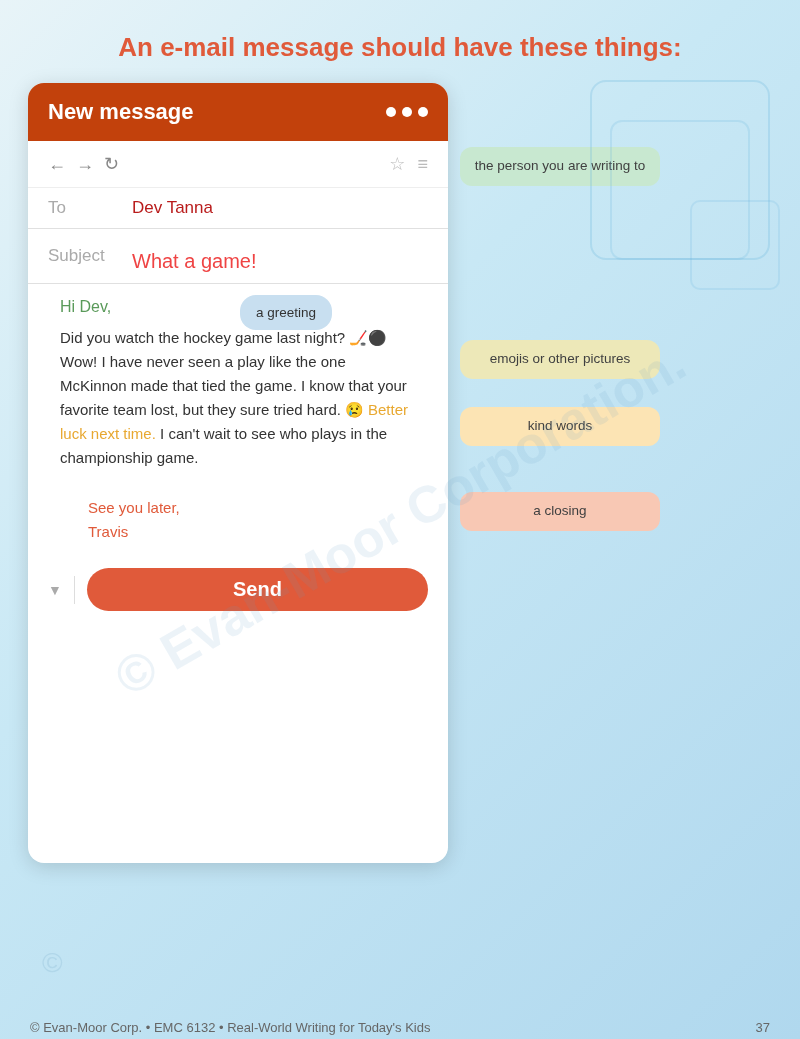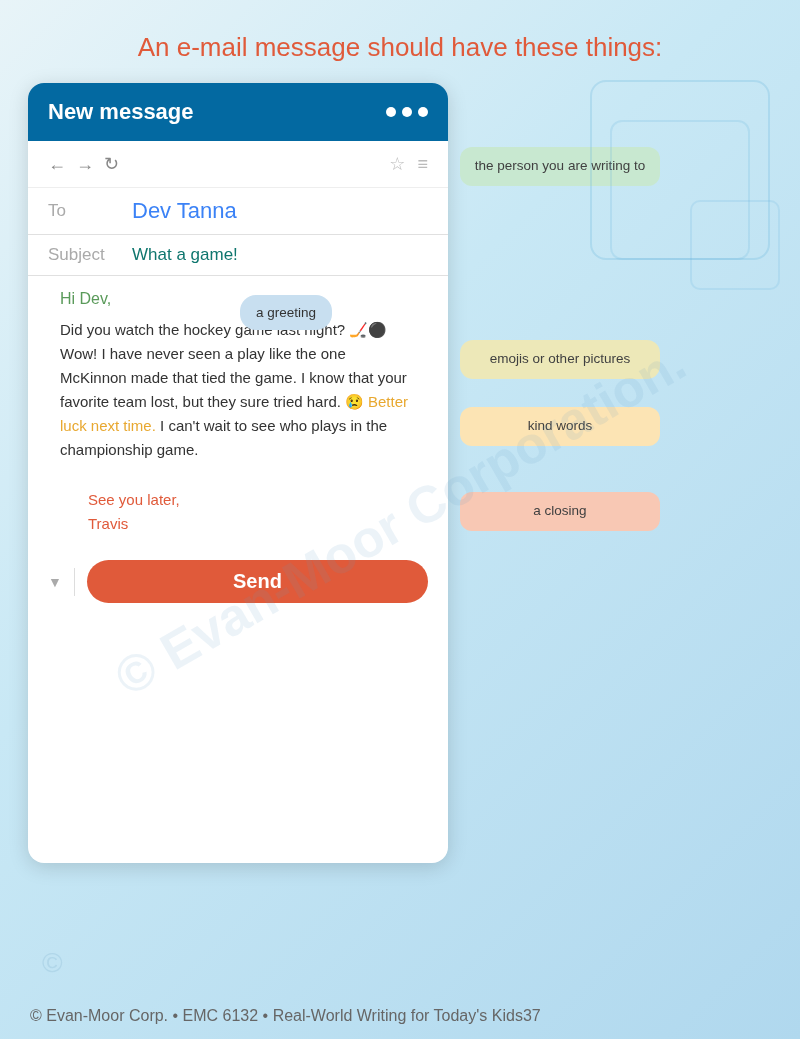--- a/index.html
+++ b/index.html
@@ -9,40 +9,40 @@
       background: linear-gradient(135deg, #e8f4f8 0%, #c8e8f5 40%, #b0d8ee 100%);
       font-family: 'Arial', sans-serif;
       position: relative;
       overflow: hidden;
     }
 
     .page-title {
       text-align: center;
       color: #e05a3a;
       font-size: 26px;
-      font-weight: normal;
+      font-weight: bold;
       padding: 32px 20px 20px 20px;
       position: relative;
       z-index: 10;
     }
 
     
     .email-mockup {
       background: white;
       border-radius: 16px;
       width: 420px;
       min-height: 780px;
       box-shadow: 0 4px 20px rgba(0,0,0,0.15);
       overflow: hidden;
       flex-shrink: 0;
       position: relative;
     }
 
     .email-header {
-      background: #0369a1;
+      background: #c2410c;
       padding: 16px 20px;
       display: flex;
       align-items: center;
       justify-content: space-between;
     }
 
     .email-header-title {
       color: white;
       font-size: 22px;
       font-weight: bold;
@@ -92,28 +92,29 @@
       gap: 12px;
     }
 
     .field-label {
       color: #aaa;
       font-size: 17px;
       width: 72px;
     }
 
     .field-value-to {
-      color: #3b82f6;
-      font-size: 22px;
+      color: #b91c1c;
+      font-size: 17px;
       font-weight: 500;
     }
 
     .field-value-subject {
-      color: #0f766e;
-      font-size: 17px;
+      color: #ef4444;
+      font-size: 20px;
+      margin-top: 11px;
     }
 
     .email-body {
       padding: 14px 32px;
     }
 
     .greeting-line {
       color: #5a9a5a;
       font-size: 16px;
       margin-bottom: 10px;
@@ -168,26 +169,27 @@
       padding: 10px 60px;
       font-size: 20px;
       font-weight: bold;
       cursor: pointer;
       flex: 1;
     }
 
     
     .page-footer {
       position: absolute;
-      bottom: 14px;
+      bottom: 4px;
       left: 0;
       right: 0;
       display: flex;
+      justify-content: space-between;
       padding: 0 30px;
-      font-size: 16px;
+      font-size: 13px;
       color: #666;
       z-index: 10;
     }
 
     
     .watermark {
       position: absolute;
       top: 50%;
       left: 50%;
       transform: translate(-50%, -50%) rotate(-30deg);

